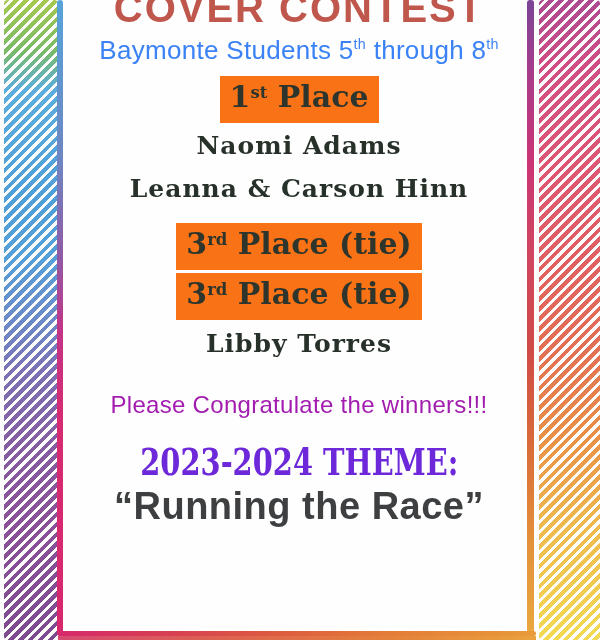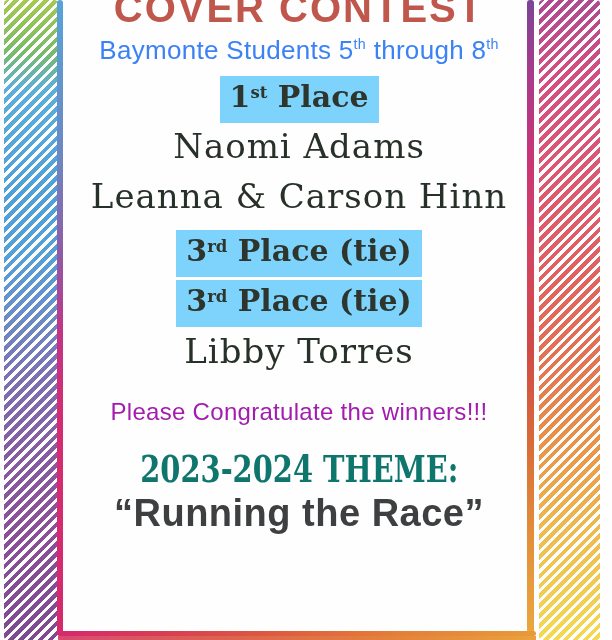--- a/index.html
+++ b/index.html
@@ -59,41 +59,41 @@
     font-size:40px;line-height:44px;font-weight:bold;letter-spacing:2px;
     color:#bf574c;white-space:nowrap;
   }
   .subtitle{
     margin:0;font-size:26px;line-height:28px;color:#3b82f6;
     letter-spacing:0.3px;white-space:nowrap;
   }
   sup.ord-sm{font-size:55%;}
   .badge-row{margin:0;}
   .badge{
-    display:inline-block;background:#7dd3fc;padding:3px 10px;
+    display:inline-block;background:#f97316;padding:3px 10px;
     font-family:"DejaVu Serif",serif;font-weight:bold;
     font-size:30px;line-height:36px;color:#2e352d;white-space:nowrap;
   }
   .badge .ord{
     font-size:55%;position:relative;top:-0.55em;letter-spacing:0;
   }
   .winner{
-    margin:14px;font-family:"DejaVu Serif",serif;font-weight:normal;
-    font-size:34px;line-height:36px;letter-spacing:1px;color:#273129;
+    margin:7px;font-family:"DejaVu Serif",serif;font-weight:bold;
+    font-size:25px;line-height:36px;letter-spacing:1px;color:#273129;
     white-space:nowrap;
   }
   .mt12{margin-top:12px;} .mt8{margin-top:8px;} .mt16{margin-top:16px;}
   .mt5{margin-top:5px;}  .mt6{margin-top:6px;} .mt3{margin-top:3px;}
   .congrats{
     margin:29px 0 0 0;font-size:24px;line-height:27px;color:#a21caf;
     letter-spacing:0.3px;white-space:nowrap;
   }
   .theme-label{
     margin:27px 0 0 0;font-size:38px;line-height:34px;
-    font-family:"DejaVu Serif",serif;font-weight:bold;color:#0f766e;
+    font-family:"DejaVu Serif",serif;font-weight:bold;color:#6d28d9;
     white-space:nowrap;
   }
   .theme-label .squeeze{display:inline-block;transform:scaleX(0.76);transform-origin:center;}
   .theme-title{
     margin:7px 0 0 0;font-size:38px;line-height:41px;font-weight:bold;
     color:#3d3f41;letter-spacing:0.5px;white-space:nowrap;
   }
 </style>
 </head>
 <body>

